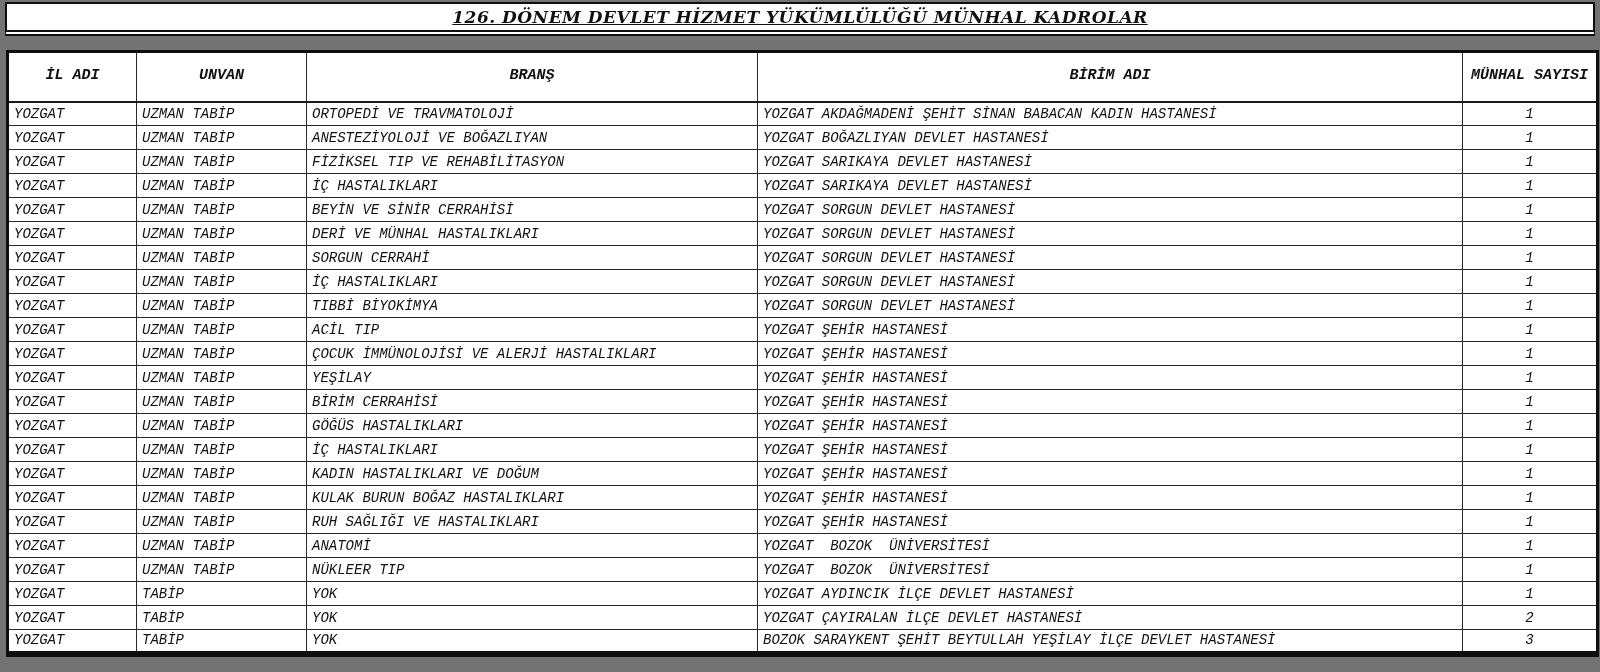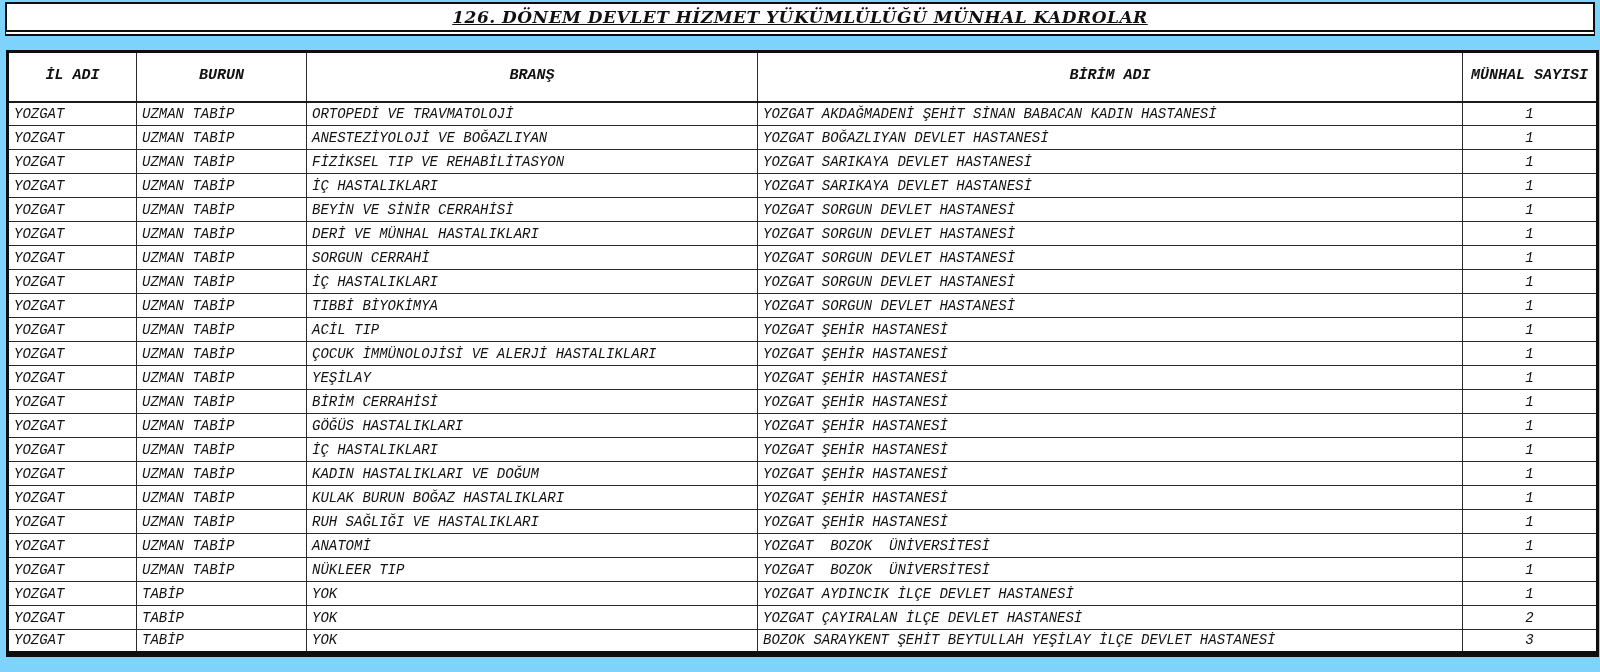--- a/index.html
+++ b/index.html
@@ -3,21 +3,21 @@
 <meta charset="utf-8">
 <style>
   * { margin: 0; padding: 0; box-sizing: border-box; }
   html, body {
     width: 1600px; height: 672px;
     background: #ffffff;
     font-family: "DejaVu Serif", serif;
     color: #111111;
     overflow: hidden;
   }
-  .page { position: relative; width: 1600px; height: 672px; background: #7dd3fc; }
+  .page { position: relative; width: 1600px; height: 672px; background: #737373; }
 
   
   .title-box {
     position: absolute;
     left: 5px; top: 2px; width: 1590px; height: 34px;
     border: 2px solid #0e0e0e;
     border-bottom: 6px double #0e0e0e;
     display: flex; align-items: center; justify-content: center;
     background: #fff;
   }
@@ -89,21 +89,21 @@
     <colgroup>
       <col class="c-il">
       <col class="c-unvan">
       <col class="c-brans">
       <col class="c-birim">
       <col class="c-say">
     </colgroup>
     <thead>
       <tr>
         <th>İL ADI</th>
-        <th>BURUN</th>
+        <th>UNVAN</th>
         <th>BRANŞ</th>
         <th>BİRİM ADI</th>
         <th>MÜNHAL SAYISI</th>
       </tr>
     </thead>
     <tbody>
         <tr>
           <td>YOZGAT</td>
           <td>UZMAN TABİP</td>
           <td>ORTOPEDİ VE TRAVMATOLOJİ</td>

